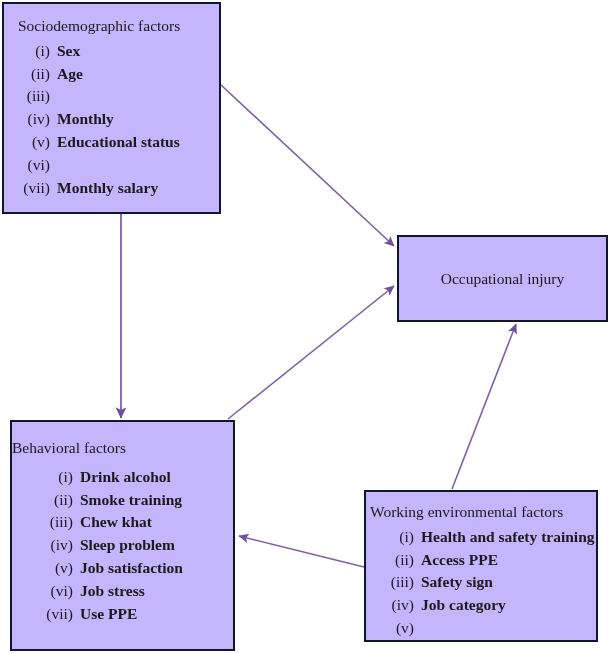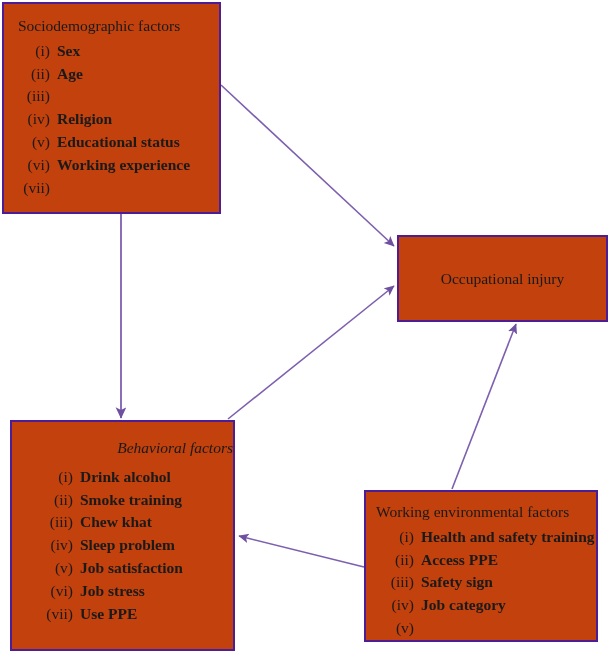--- a/index.html
+++ b/index.html
@@ -20,22 +20,22 @@
     position: absolute;
     left: 0;
     top: 0;
     width: 610px;
     height: 653px;
     pointer-events: none;
   }
   .node-box {
     position: absolute;
     box-sizing: border-box;
-    border: 2px solid #4c1d95;
-    background: #c2410c;
+    border: 2px solid #0f172a;
+    background: #c4b5fd;
   }
   .node-title {
     text-align: center;
     font-size: 15.5px;
     line-height: 1.28;
     white-space: nowrap;
   }
   .item-list {
     margin: 0;
     padding: 0;
@@ -88,33 +88,33 @@
   }
 
   
   #box-behavioral {
     left: 10px;
     top: 420px;
     width: 225px;
     height: 231px;
     padding-top: 16px;
   }
-  #box-behavioral .node-title { text-align: right; font-style: italic; }
+  #box-behavioral .node-title { text-align: left; }
   #box-behavioral .item-list { margin-top: 8px; padding-left: 17px; }
   #box-behavioral .item-num { width: 44px; }
 
   
   #box-working-environment {
     left: 364px;
     top: 490px;
     width: 234px;
     height: 152px;
     padding-top: 10px;
   }
-  #box-working-environment .node-title { padding-left: 10px; text-align: left; }
+  #box-working-environment .node-title { padding-left: 4px; text-align: left; }
   #box-working-environment .item-list { margin-top: 4px; padding-left: 8px; }
   #box-working-environment .item-num { width: 40px; }
 </style>
 </head>
 <body>
 
 <div id="canvas">
 
   <svg id="arrow-layer" viewBox="0 0 610 653" width="610" height="653" xmlns="http://www.w3.org/2000/svg">
     <defs>
@@ -143,32 +143,32 @@
       </li>
       <li class="item-row">
         <span class="item-num">(ii)</span>
         <span class="item-label">Age</span>
       </li>
       <li class="item-row">
         <span class="item-num">(iii)</span>
       </li>
       <li class="item-row">
         <span class="item-num">(iv)</span>
-        <span class="item-label">Religion</span>
+        <span class="item-label">Monthly</span>
       </li>
       <li class="item-row">
         <span class="item-num">(v)</span>
         <span class="item-label">Educational status</span>
       </li>
       <li class="item-row">
         <span class="item-num">(vi)</span>
-        <span class="item-label">Working experience</span>
       </li>
       <li class="item-row">
         <span class="item-num">(vii)</span>
+        <span class="item-label">Monthly salary</span>
       </li>
     </ul>
   </div>
 
   <div class="node-box" id="box-occupational-injury">
     <div class="node-title">Occupational injury</div>
   </div>
 
   <div class="node-box" id="box-behavioral">
     <div class="node-title">Behavioral factors</div>

